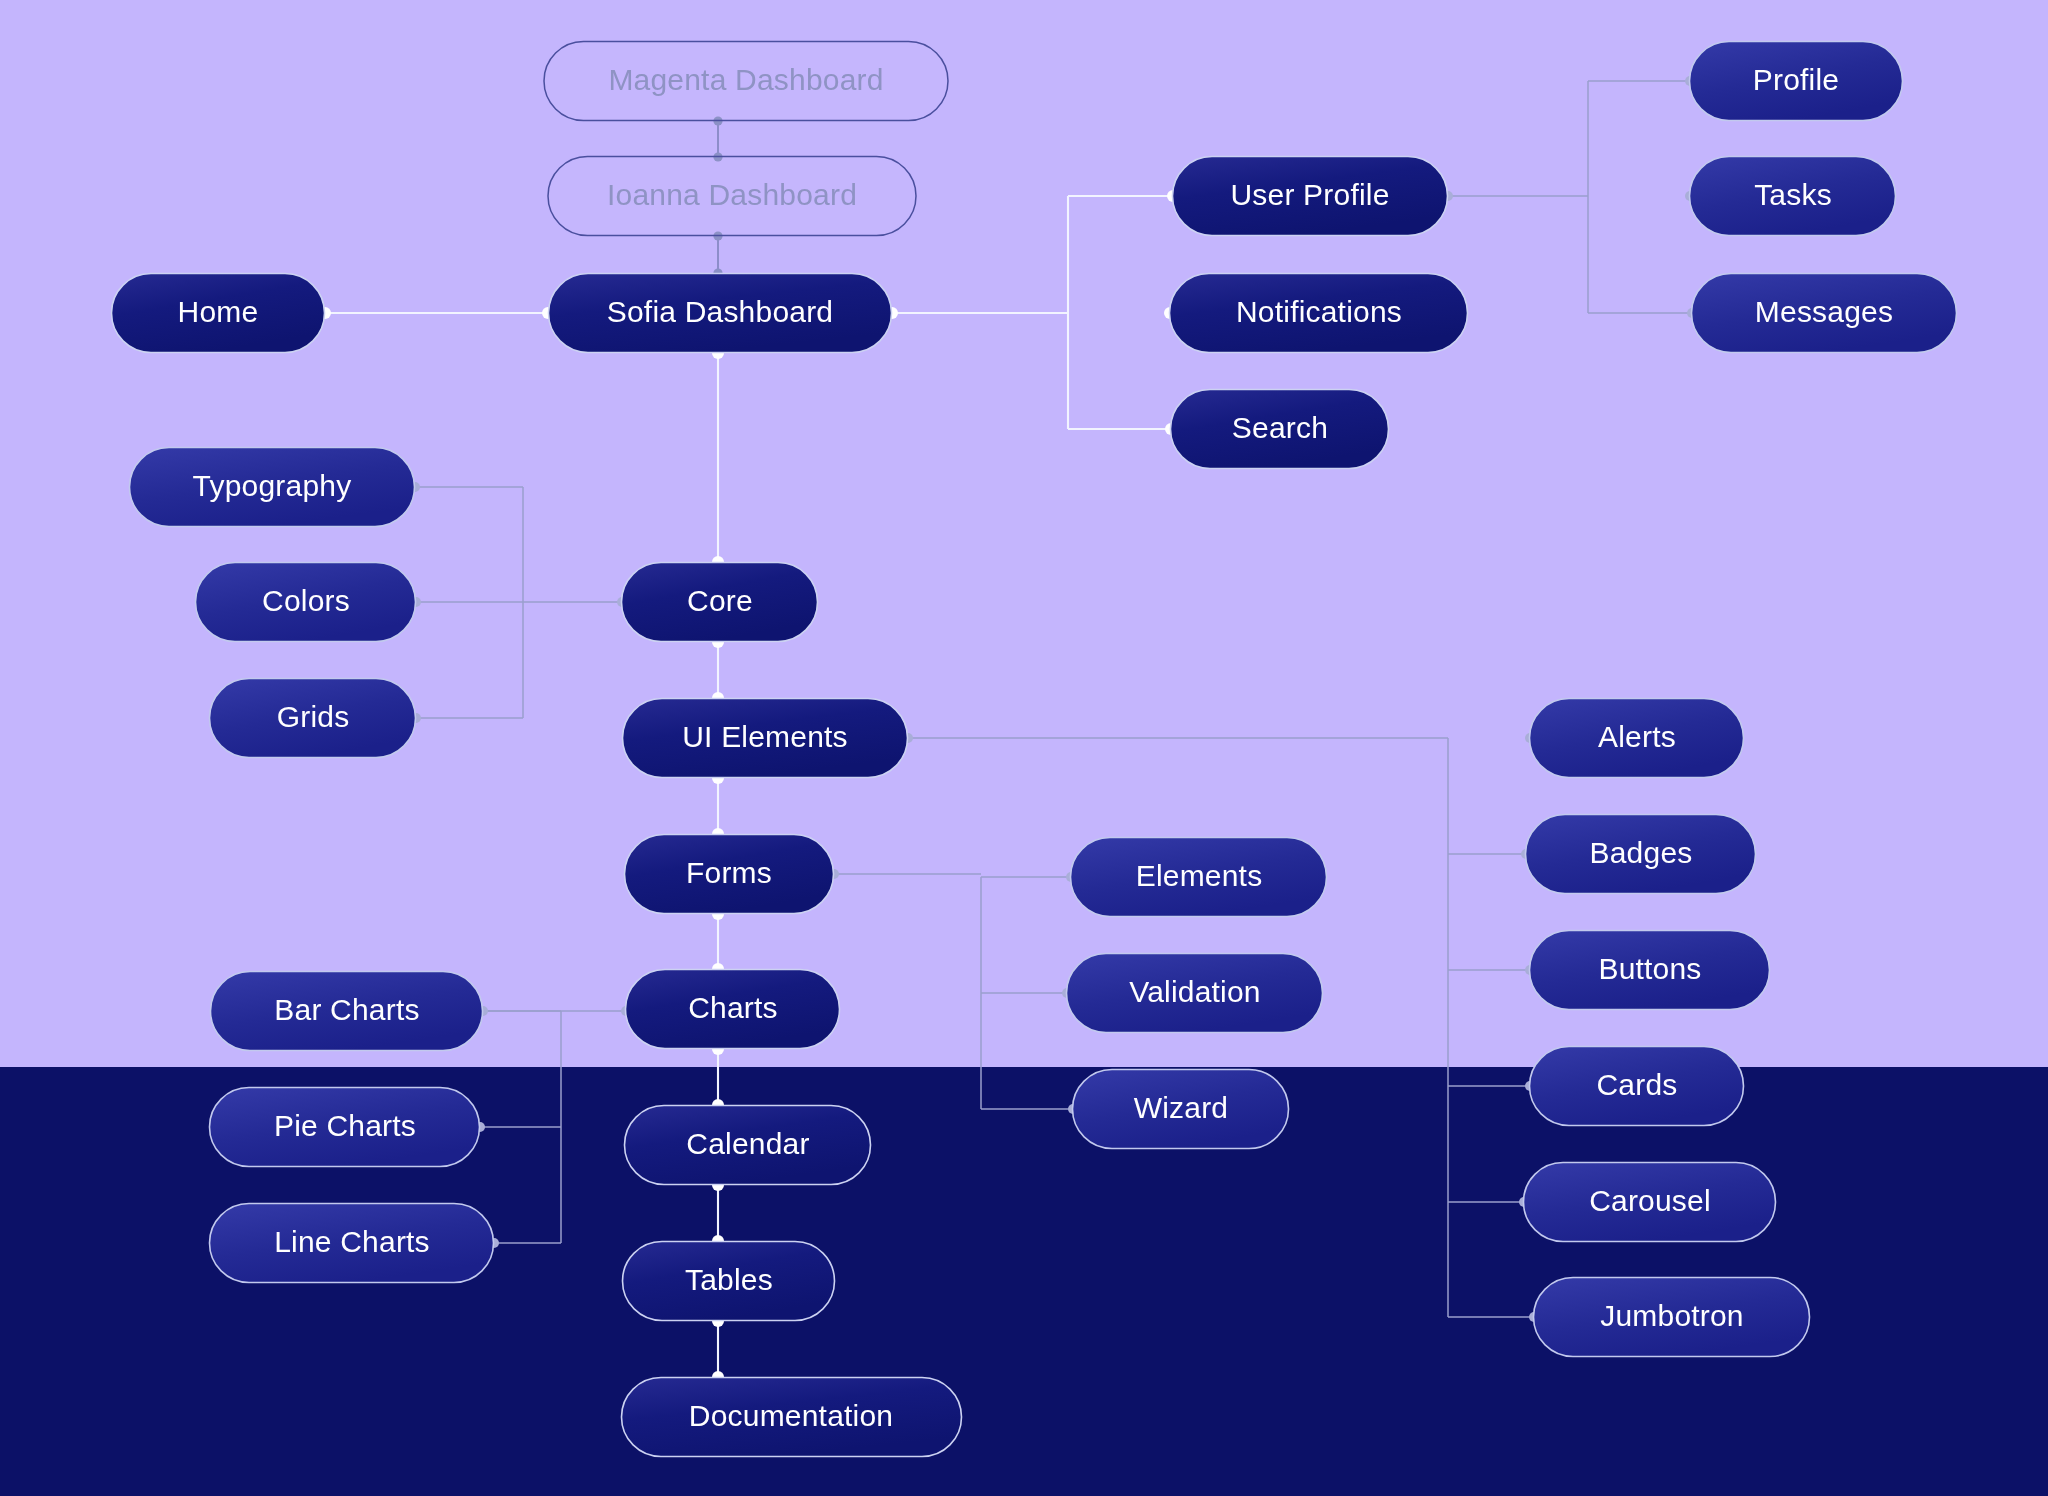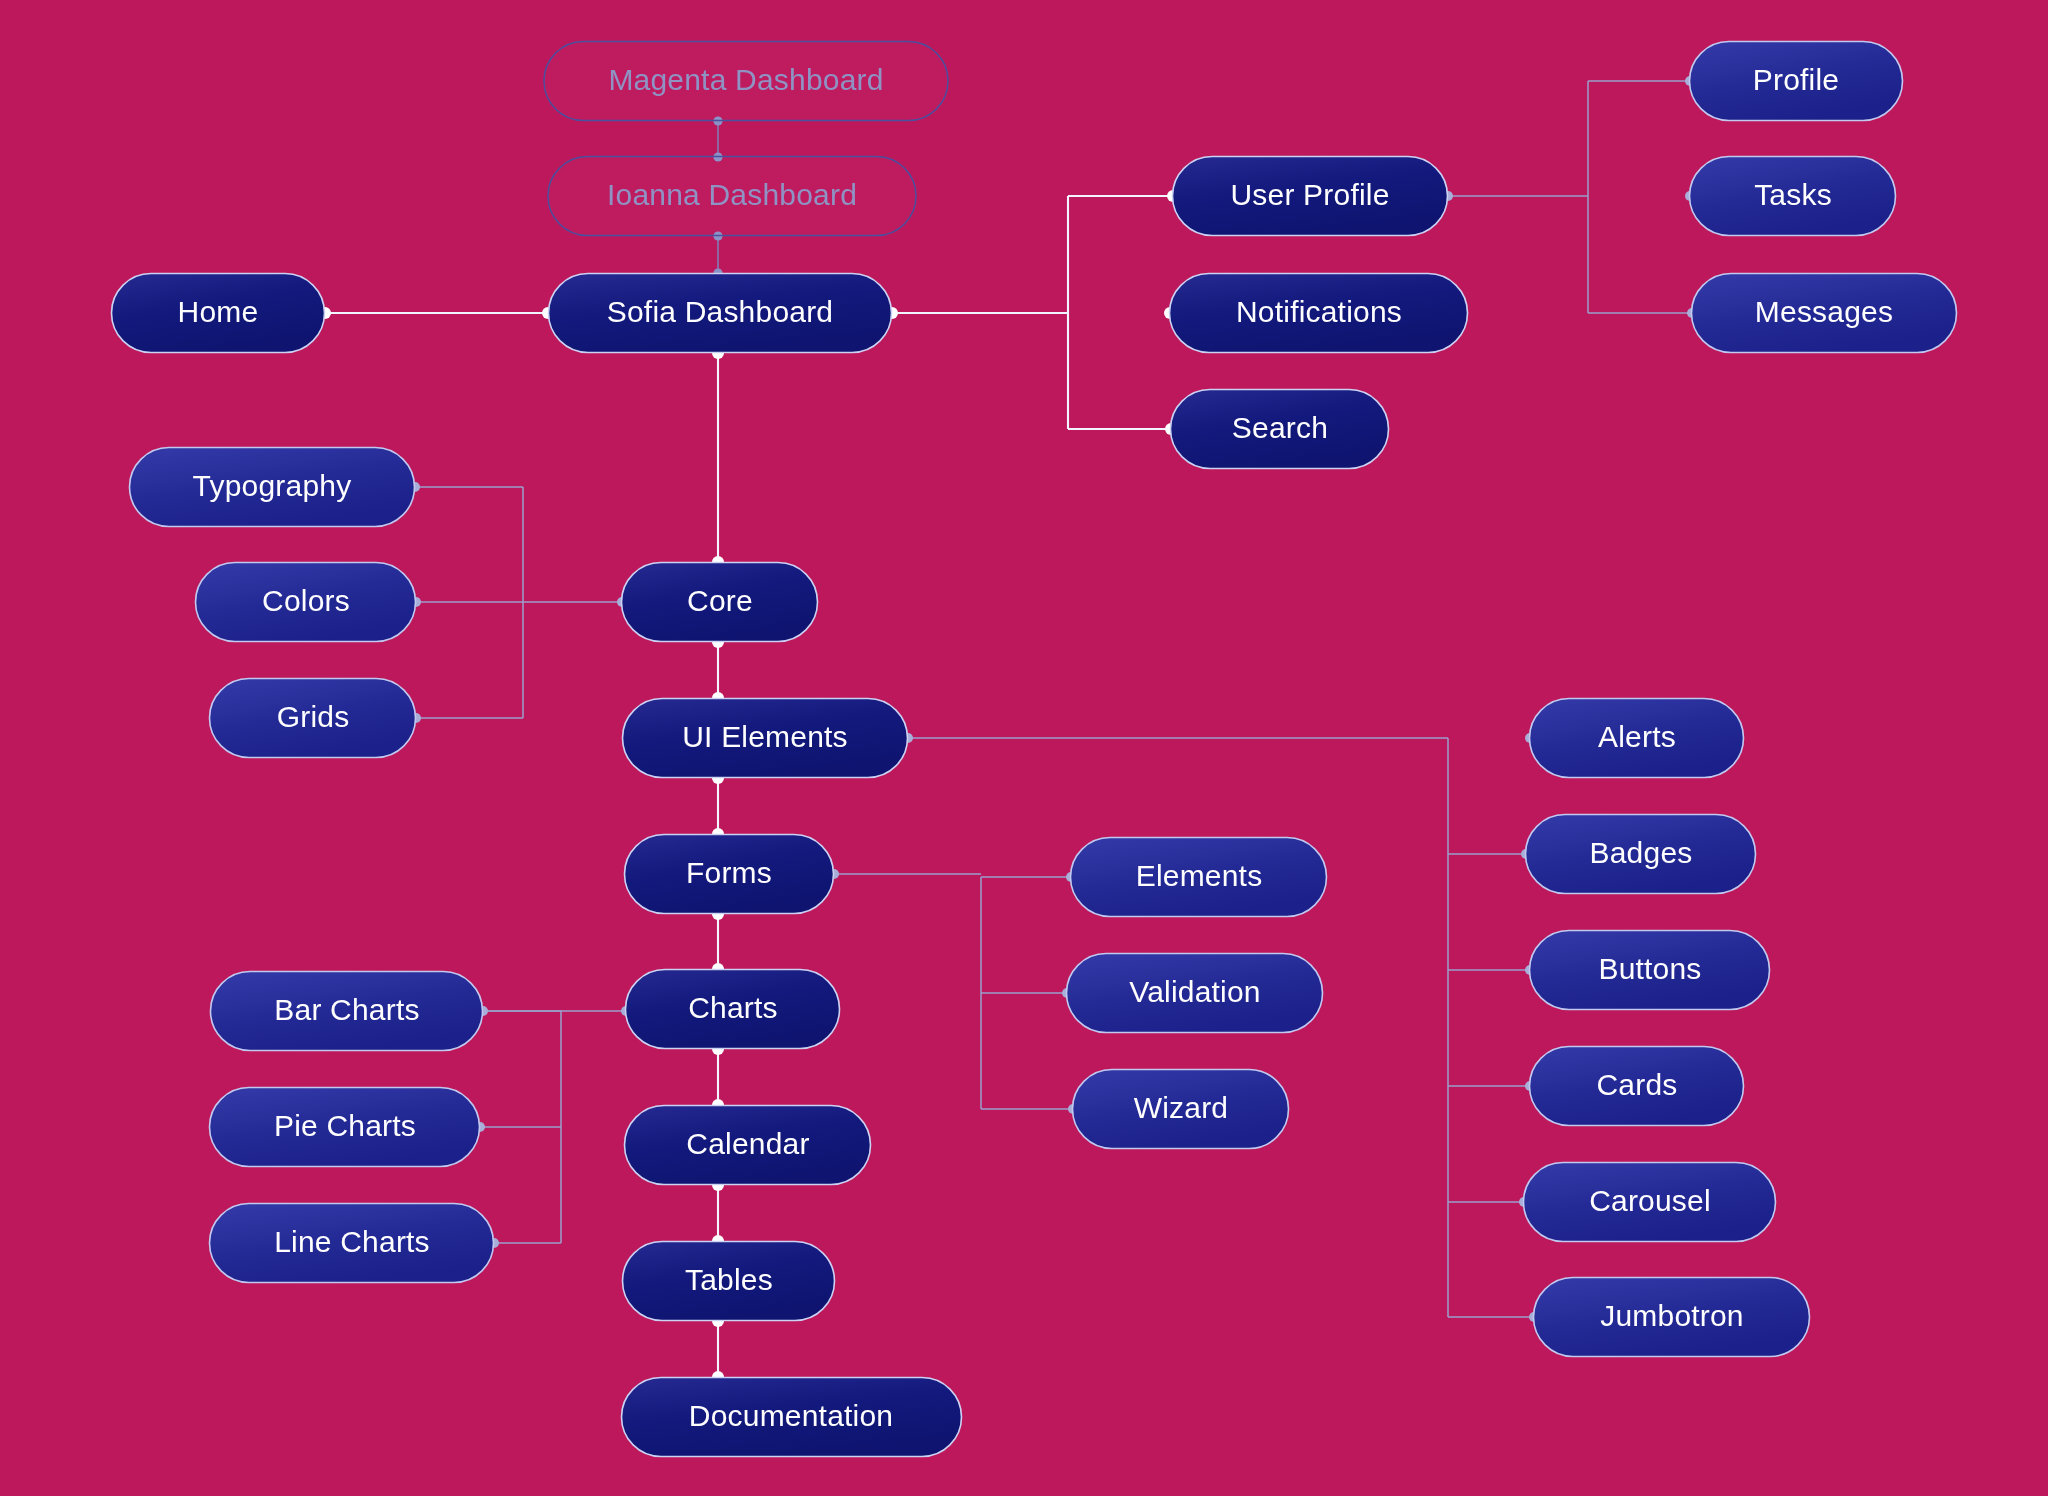--- a/index.html
+++ b/index.html
@@ -11,22 +11,22 @@
     width: 2048px;
     height: 1496px;
     overflow: hidden;
     font-family: "Liberation Sans", sans-serif;
   }
   #sitemap-canvas {
     position: absolute;
     left: 0;
     top: 0;
     width: 2048px;
-    height: 1496px;
-    background: #be185d;
+    height: 1067px;
+    background: #c4b5fd;
   }
   svg.diagram {
     display: block;
     width: 2048px;
     height: 1496px;
   }
   .node-label {
     font-family: "Liberation Sans", sans-serif;
     font-size: 30px;
     fill: #ffffff;

